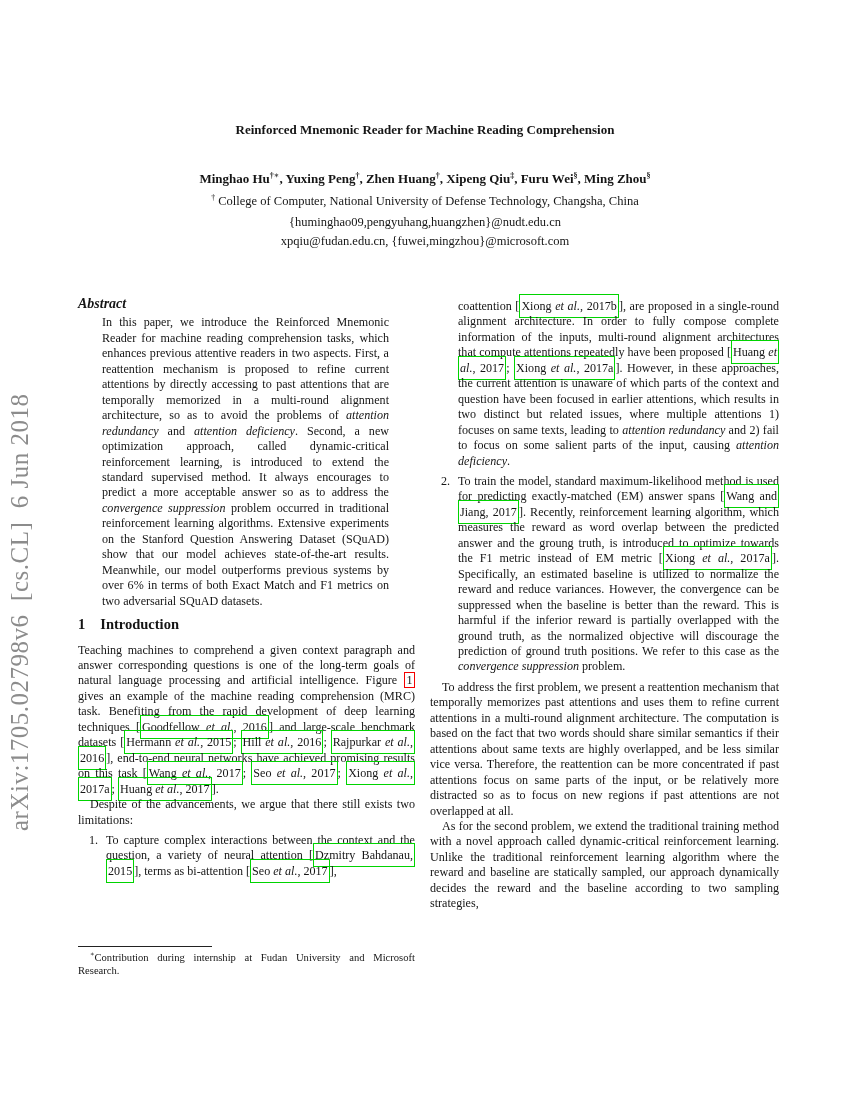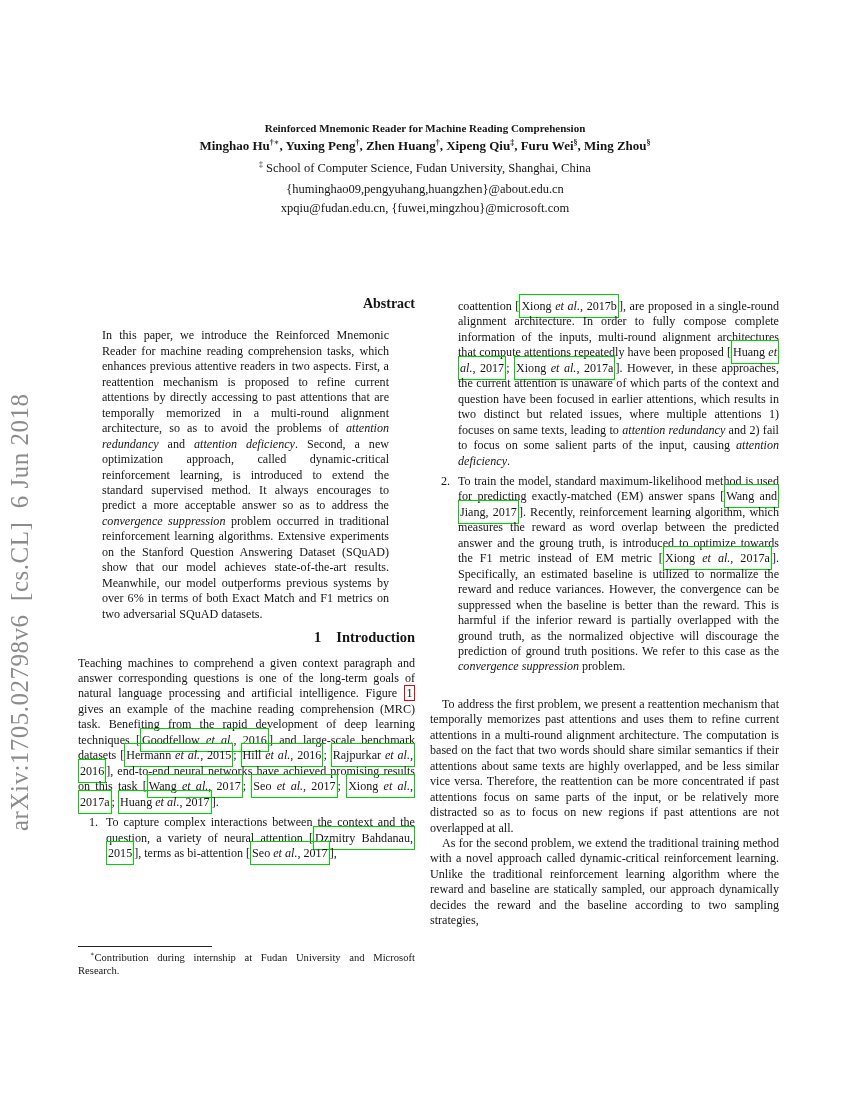--- a/index.html
+++ b/index.html
@@ -16,38 +16,38 @@
   }
   
   .arxiv-stamp{
     position:absolute;left:6px;top:283px;height:548px;width:34px;
     writing-mode:vertical-rl;transform:rotate(180deg);
     font-size:25px;color:var(--sidebar-gray);white-space:pre;
     letter-spacing:0.5px;
   }
   
   .hdr{position:absolute;top:122px;left:0;width:850px;text-align:center;}
-  .hdr h1{font-size:11px;font-weight:bold;margin:0 0 4px;}
+  .hdr h1{font-size:13px;font-weight:bold;margin:0 0 33px;}
   .authors{font-size:13px;font-weight:bold;margin:0 0 7px;}
   .affil{font-size:12.5px;margin:0 0 5.5px;}
   .email{font-size:12.5px;margin:0 0 4px;}
   
   .col{position:absolute;top:296px;font-size:12.1px;line-height:15.45px;text-align:justify;hyphens:auto;}
   .col-left{left:78px;width:337px;}
   .col-right{left:430px;width:349px;top:299px;}
-  .abstract-h{font-size:14px;font-weight:bold;text-align:right;margin:0 0 17px;}
+  .abstract-h{font-size:14px;font-weight:bold;text-align:left;margin:0 0 4px;font-style:italic;}
   .abstract-body{margin:0 26px 8px 24px;}
-  .sec-h{font-size:14.5px;font-weight:bold;margin:3px 0 10px;text-align:right;}
+  .sec-h{font-size:14.5px;font-weight:bold;margin:3px 0 10px;text-align:left;}
   .sec-h .sec-num{margin-right:15px;}
   .para{margin:0;}
   .para.indent{text-indent:12px;}
   .list-item{position:relative;padding-left:28px;margin-top:5px;}
   .list-item .li-marker{position:absolute;left:11px;top:0;}
   .list-item.cont{margin-top:0;}
-  .para.spaced{margin-top:22px;}
+  .para.spaced{margin-top:5px;}
   
   .s-i{font-style:italic;}
   .s-sup{font-size:62%;vertical-align:super;line-height:0;}
   .box-g{border:1px solid var(--cite-green);padding:4px 1px;
          -webkit-box-decoration-break:clone;box-decoration-break:clone;}
   .box-r{border:1px solid var(--link-red);padding:0 1.5px;
          -webkit-box-decoration-break:clone;box-decoration-break:clone;}
   
   .footnote-rule{position:absolute;left:78px;top:946px;width:134px;border-top:1px solid #222;}
   .footnote{position:absolute;left:78px;top:951px;width:337px;
@@ -57,33 +57,34 @@
 </head>
 <body>
 
 <div class="page">
 
   <div class="arxiv-stamp">arXiv:1705.02798v6  [cs.CL]  6 Jun 2018</div>
 
   <div class="hdr">
     <h1>Reinforced Mnemonic Reader for Machine Reading Comprehension</h1>
     <div class="authors"><span>Minghao Hu</span><span class="s-sup">†∗</span><span>, Yuxing Peng</span><span class="s-sup">†</span><span>, Zhen Huang</span><span class="s-sup">†</span><span>, Xipeng Qiu</span><span class="s-sup">‡</span><span>, Furu Wei</span><span class="s-sup">§</span><span>, Ming Zhou</span><span class="s-sup">§</span></div>
-    <div class="affil"><span class="s-sup">‡</span><span> School of Computer Science, Fudan University, Shanghai, China</span></div>
-    <div class="email">{huminghao09,pengyuhang,huangzhen}@about.edu.cn</div>
+    <div class="affil"><span class="s-sup">†</span><span> College of Computer, National University of Defense Technology, Changsha, China</span></div>
+    <div class="email">{huminghao09,pengyuhang,huangzhen}@nudt.edu.cn</div>
     <div class="email">xpqiu@fudan.edu.cn, {fuwei,mingzhou}@microsoft.com</div>
   </div>
 
   <div class="col col-left">
     <div class="abstract-h">Abstract</div>
     <div class="abstract-body"><span>In this paper, we introduce the Reinforced Mnemonic Reader for machine reading comprehension tasks, which enhances previous attentive readers in two aspects. First, a reattention mechanism is proposed to refine current attentions by directly accessing to past attentions that are temporally memorized in a multi-round alignment architecture, so as to avoid the problems of </span><span class="s-i">attention redundancy</span><span> and </span><span class="s-i">attention deficiency</span><span>. Second, a new optimization approach, called dynamic-critical reinforcement learning, is introduced to extend the standard supervised method. It always encourages to predict a more acceptable answer so as to address the </span><span class="s-i">convergence suppression</span><span> problem occurred in traditional reinforcement learning algorithms. Extensive experiments on the Stanford Question Answering Dataset (SQuAD) show that our model achieves state-of-the-art results. Meanwhile, our model outperforms previous systems by over 6% in terms of both Exact Match and F1 metrics on two adversarial SQuAD datasets.</span></div>
 
     <div class="sec-h">
       <span class="sec-num">1</span><span class="sec-title">Introduction</span>
     </div>
     <p class="para"><span>Teaching machines to comprehend a given context paragraph and answer corresponding questions is one of the long-term goals of natural language processing and artificial intelligence. Figure </span><span class="box-r"><span>1</span></span><span> gives an example of the machine reading comprehension (MRC) task. Benefiting from the rapid development of deep learning techniques [</span><span class="box-g"><span>Goodfellow </span><span class="s-i">et al.</span><span>, 2016</span></span><span>] and large-scale benchmark datasets [</span><span class="box-g"><span>Hermann </span><span class="s-i">et al.</span><span>, 2015</span></span><span>; </span><span class="box-g"><span>Hill </span><span class="s-i">et al.</span><span>, 2016</span></span><span>; </span><span class="box-g"><span>Rajpurkar </span><span class="s-i">et al.</span><span>, 2016</span></span><span>], end-to-end neural networks have achieved promising results on this task [</span><span class="box-g"><span>Wang </span><span class="s-i">et al.</span><span>, 2017</span></span><span>; </span><span class="box-g"><span>Seo </span><span class="s-i">et al.</span><span>, 2017</span></span><span>; </span><span class="box-g"><span>Xiong </span><span class="s-i">et al.</span><span>, 2017a</span></span><span>; </span><span class="box-g"><span>Huang </span><span class="s-i">et al.</span><span>, 2017</span></span><span>].</span></p>
+    <p class="para indent"><span>Despite of the advancements, we argue that there still exists two limitations:</span></p>
 
     <div class="list-item">
       <span class="li-marker">1.</span>
       <div class="li-body"><span>To capture complex interactions between the context and the question, a variety of neural attention [</span><span class="box-g"><span>Dzmitry Bahdanau, 2015</span></span><span>], terms as bi-attention [</span><span class="box-g"><span>Seo </span><span class="s-i">et al.</span><span>, 2017</span></span><span>],</span></div>
     </div>
   </div>
 
   <div class="col col-right">
     <div class="list-item cont">
       <div class="li-body"><span>coattention [</span><span class="box-g"><span>Xiong </span><span class="s-i">et al.</span><span>, 2017b</span></span><span>], are proposed in a single-round alignment architecture. In order to fully compose complete information of the inputs, multi-round alignment architectures that compute attentions repeatedly have been proposed [</span><span class="box-g"><span>Huang </span><span class="s-i">et al.</span><span>, 2017</span></span><span>; </span><span class="box-g"><span>Xiong </span><span class="s-i">et al.</span><span>, 2017a</span></span><span>]. However, in these approaches, the current attention is unaware of which parts of the context and question have been focused in earlier attentions, which results in two distinct but related issues, where multiple attentions 1) focuses on same texts, leading to </span><span class="s-i">attention redundancy</span><span> and 2) fail to focus on some salient parts of the input, causing </span><span class="s-i">attention deficiency</span><span>.</span></div>

